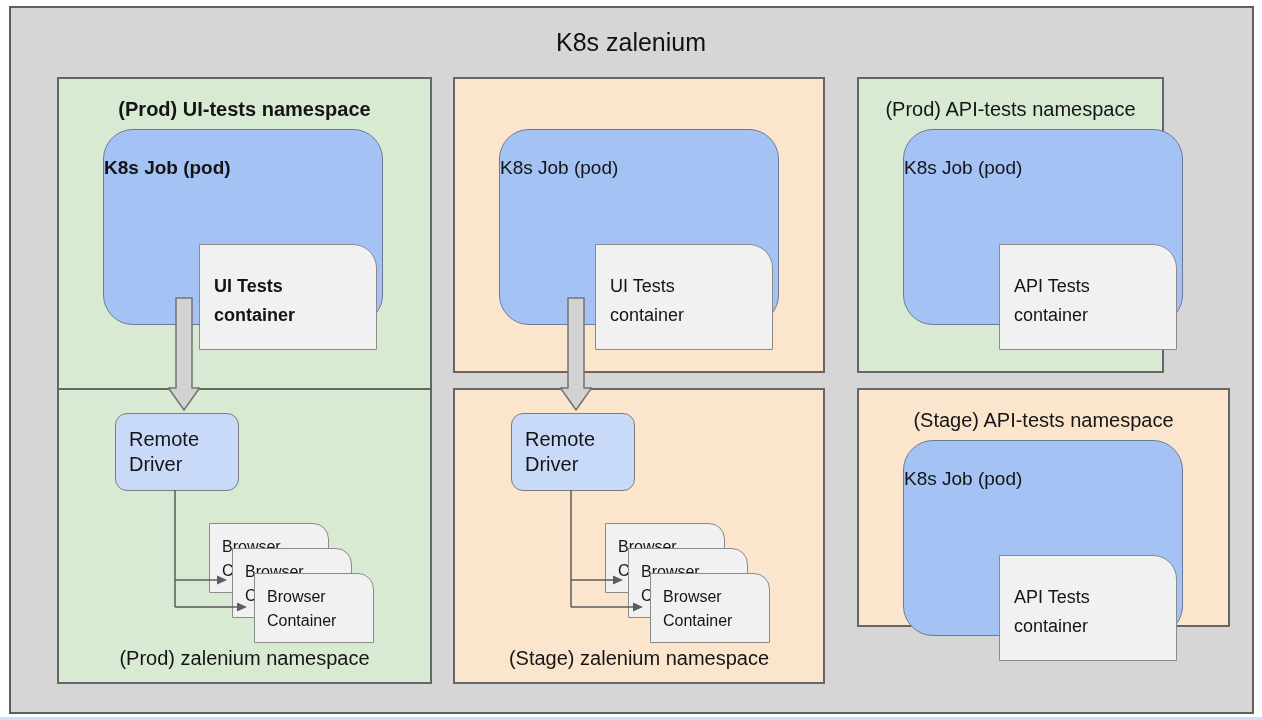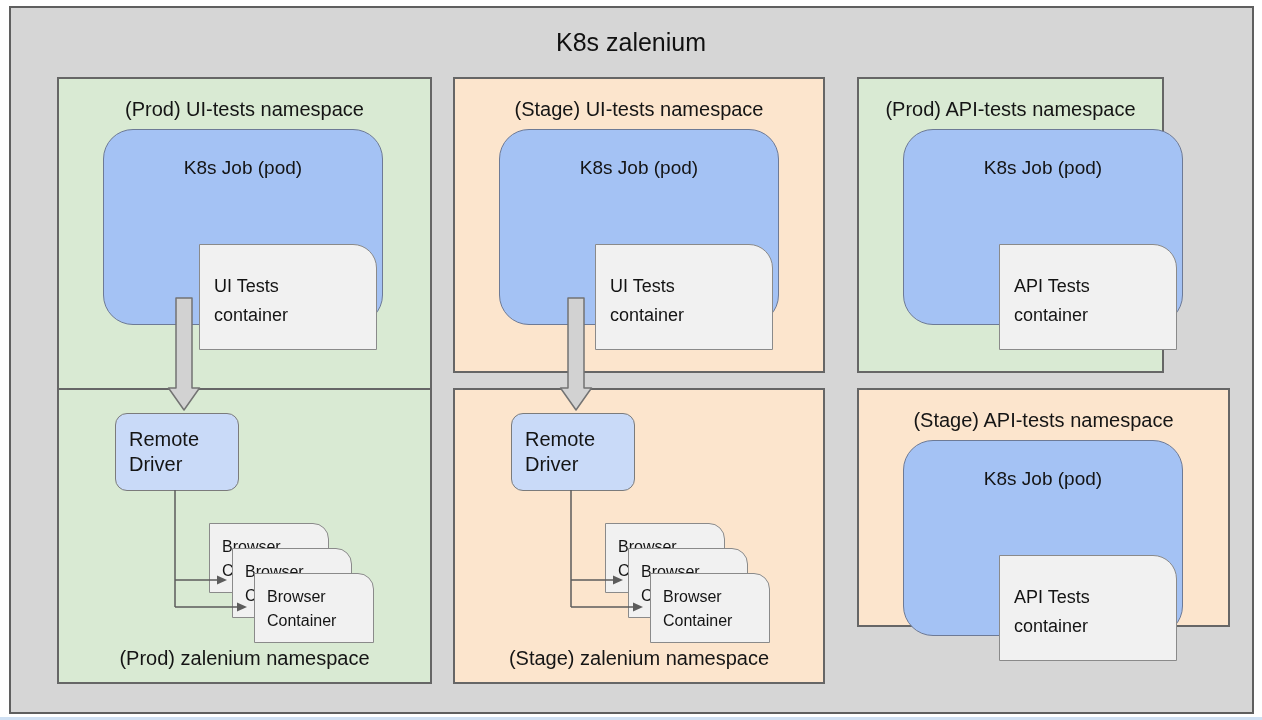--- a/index.html
+++ b/index.html
@@ -5,33 +5,33 @@
   html,body{margin:0;padding:0;background:#ffffff;}
   .page{position:relative;width:1262px;height:720px;background:#ffffff;overflow:hidden;
         font-family:"Liberation Sans",sans-serif;color:#141414;}
   .cluster{position:absolute;left:9px;top:6px;width:1245px;height:708px;
            background:#d6d6d6;border:2px solid #5f5f5f;box-sizing:border-box;}
   .cluster-title{position:absolute;left:0;right:0;top:27px;text-align:center;
                  font-size:25px;line-height:30px;color:#111;}
   .panel{position:absolute;box-sizing:border-box;border:2px solid #666;}
   .prod{background:#d9ead3;}
   .stage{background:#fce5cd;}
-  #panel-prod-ui   {left:57px; top:77px; width:375px;height:340px;}
+  #panel-prod-ui   {left:57px; top:77px; width:375px;height:340px;font-weight:bold;}
   #panel-stage-ui  {left:453px;top:77px; width:372px;height:296px;}
   #panel-prod-api  {left:857px;top:77px; width:307px;height:296px;}
   #panel-prod-zal  {left:57px; top:388px;width:375px;height:296px;}
   #panel-stage-zal {left:453px;top:388px;width:372px;height:296px;}
   #panel-stage-api {left:857px;top:388px;width:373px;height:239px;}
   .panel-label{position:absolute;left:0;right:0;text-align:center;
                font-size:20px;line-height:24px;color:#151515;white-space:nowrap;}
   .panel-label.top{top:18px;}
   .panel-label.bottom{bottom:12px;}
   .pod{position:absolute;left:44px;top:50px;width:280px;height:196px;
        background:#a4c2f4;border:1.5px solid #6d7a96;border-radius:30px;box-sizing:border-box;}
-  .pod-label{text-align:center;padding-top:26px;font-size:19px;line-height:24px;}
+  .pod-label{text-align:left;padding-top:26px;font-size:19px;line-height:24px;}
   .container-box{position:absolute;left:95px;top:114px;width:178px;height:106px;
        background:#f1f1f1;border:1.5px solid #8a8a8a;border-radius:0 24px 0 0;
        box-sizing:border-box;font-size:18px;line-height:29px;padding:27px 22px 0 14px;}
   .driver{position:absolute;left:56px;top:23px;width:124px;height:78px;
        background:#c9daf8;border:1.5px solid #7b7b7b;border-radius:12px;
        box-sizing:border-box;font-size:20px;line-height:25px;padding:13px 8px 0 13px;}
   .browser{position:absolute;width:120px;height:70px;background:#f1f1f1;
        border:1.5px solid #8a8a8a;border-radius:0 16px 0 0;box-sizing:border-box;
        font-size:16px;line-height:24px;padding:11px 6px 0 12px;}
   .b1{left:150px;top:133px;}
@@ -50,21 +50,20 @@
 
   <div class="panel prod" id="panel-prod-ui">
     <div class="panel-label top">(Prod) UI-tests namespace</div>
     <div class="pod">
       <div class="pod-label">K8s Job (pod)</div>
       <div class="container-box">UI Tests container</div>
     </div>
   </div>
 
   <div class="panel stage" id="panel-stage-ui">
-    <div class="panel-label top">(Stage) UI-tests namespace</div>
     <div class="pod">
       <div class="pod-label">K8s Job (pod)</div>
       <div class="container-box">UI Tests container</div>
     </div>
   </div>
 
   <div class="panel prod" id="panel-prod-api">
     <div class="panel-label top">(Prod) API-tests namespace</div>
     <div class="pod">
       <div class="pod-label">K8s Job (pod)</div>

